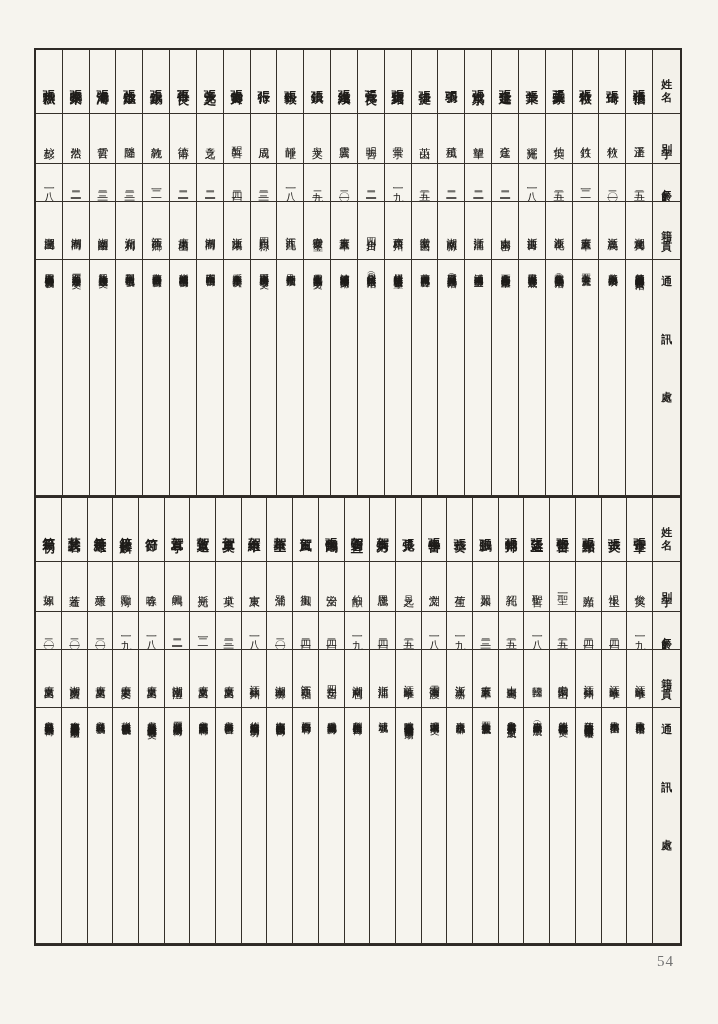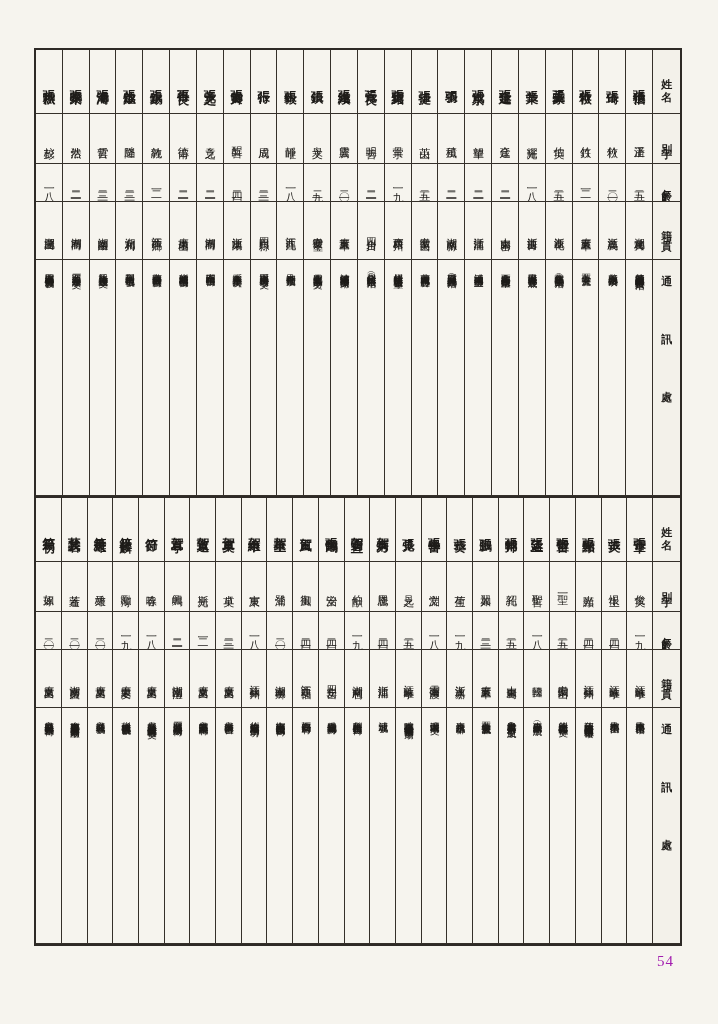--- a/index.html
+++ b/index.html
@@ -43,21 +43,21 @@
   .t-native { font-size:10.5px; letter-spacing:1px; max-height:32px; }
   .t-addr   { font-size:9.5px; letter-spacing:0.5px; max-height:calc(100% - 4px); line-height:1.2; }
   .hlabel   { font-size:11px; font-weight:700; }
   .h-name   { letter-spacing:12px; }
   .h-zi     { letter-spacing:4px; }
   .h-age    { letter-spacing:2px; font-size:10px; }
   .h-native { letter-spacing:10px; }
   .h-addr   { letter-spacing:58px; }
   .page-number {
     position:absolute; right:44px; bottom:54px;
-    font-size:15px; color:#a21caf; letter-spacing:1px;
+    font-size:15px; color:#737373; letter-spacing:1px;
   }
 </style>
 </head>
 <body>
 
 <div class="page">
   <div class="table">
 
     <div class="section" id="sec0">
       <div class="col hcol">

